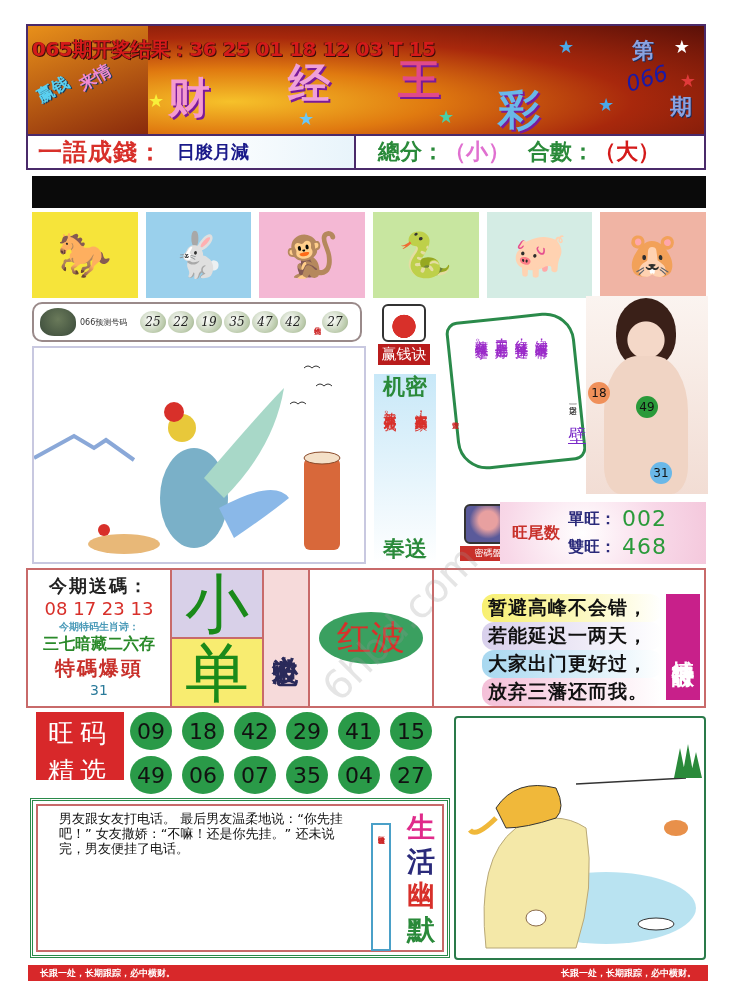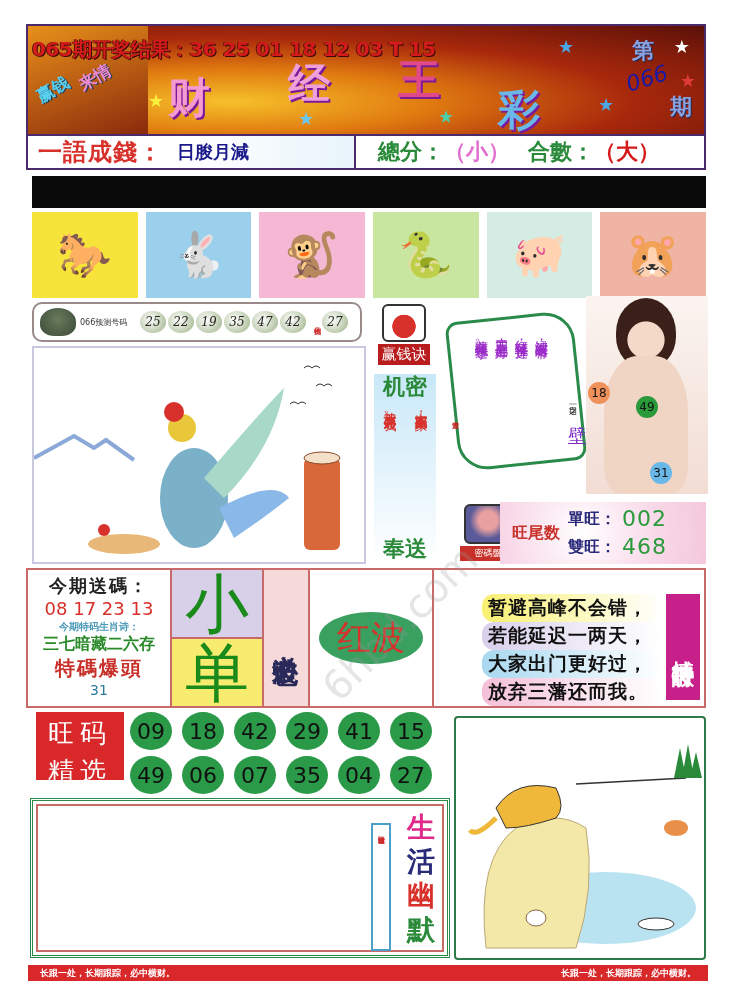--- a/index.html
+++ b/index.html
@@ -301,20 +301,21 @@
   <span class="gball">15</span>
   <span class="gball">49</span>
   <span class="gball">06</span>
   <span class="gball">07</span>
   <span class="gball">35</span>
   <span class="gball">04</span>
   <span class="gball">27</span>
 </div>
 
 <div id="joke" class="abs">
+  <div class="txt">男友跟女友打电话。 最后男友温柔地说：“你先挂吧！” 女友撒娇：“不嘛！还是你先挂。” 还未说完，男友便挂了电话。</div>
   <div class="vbox">彼对曾陌谋念</div>
   <div class="life">
     <div style="color:#e02a8a">生</div>
     <div style="color:#2a2a7a">活</div>
     <div style="color:#d8302a">幽</div>
     <div style="color:#2a8a3a">默</div>
   </div>
 </div>
 
 <div id="tiger" class="abs">

